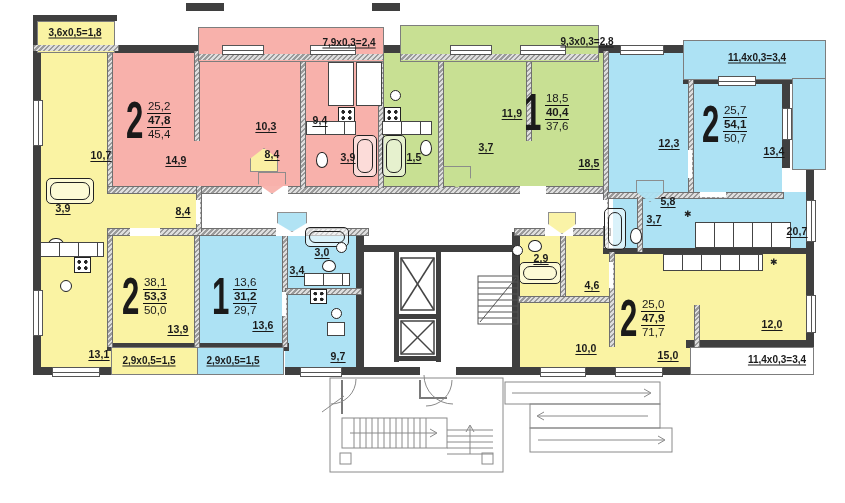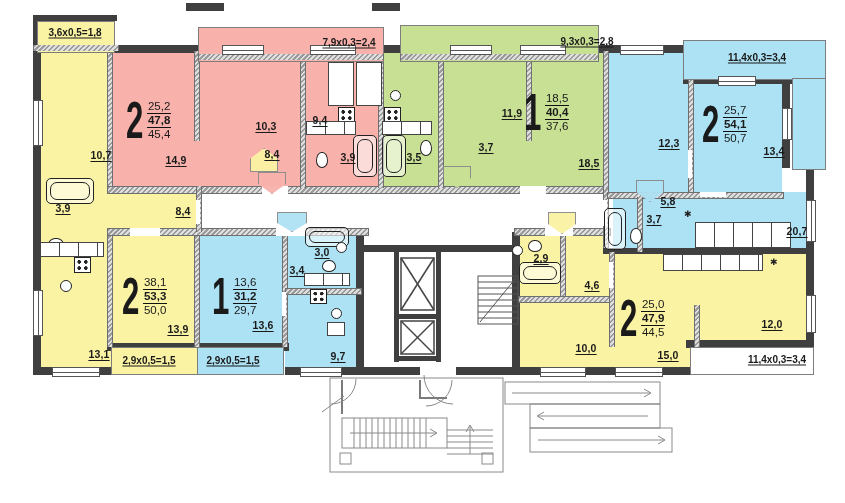--- a/index.html
+++ b/index.html
@@ -301,35 +301,35 @@
       <span class="a1">13,6</span>
       <span class="a2">31,2</span>
       <span class="a3">29,7</span>
     </span>
   </div>
   <div class="apt" style="left:620px;top:298px;">
     <span class="apt-num">2</span>
     <span class="apt-areas">
       <span class="a1">25,0</span>
       <span class="a2">47,9</span>
-      <span class="a3">44,5</span>
+      <span class="a3">71,7</span>
     </span>
   </div>
 
   <span class="rl" style="left:101px;top:155px;">10,7</span>
   <span class="rl" style="left:63px;top:208px;">3,9</span>
   <span class="rl" style="left:99px;top:354px;">13,1</span>
   <span class="rl" style="left:183px;top:211px;">8,4</span>
   <span class="rl" style="left:178px;top:329px;">13,9</span>
   <span class="rl" style="left:176px;top:160px;">14,9</span>
   <span class="rl" style="left:266px;top:126px;">10,3</span>
   <span class="rl" style="left:272px;top:154px;">8,4</span>
   <span class="rl" style="left:320px;top:120px;">9,4</span>
   <span class="rl" style="left:348px;top:157px;">3,9</span>
-  <span class="rl" style="left:414px;top:157px;">3,5</span>
+  <span class="rl" style="left:414px;top:157px;">1,5</span>
   <span class="rl" style="left:486px;top:147px;">3,7</span>
   <span class="rl" style="left:488px;top:113px;margin-left:24px;">11,9</span>
   <span class="rl" style="left:589px;top:163px;">18,5</span>
   <span class="rl" style="left:669px;top:143px;">12,3</span>
   <span class="rl" style="left:774px;top:151px;">13,4</span>
   <span class="rl" style="left:668px;top:201px;">5,8</span>
   <span class="rl" style="left:654px;top:219px;">3,7</span>
   <span class="rl" style="left:797px;top:231px;">20,7</span>
   <span class="rl" style="left:263px;top:325px;">13,6</span>
   <span class="rl" style="left:322px;top:252px;">3,0</span>

